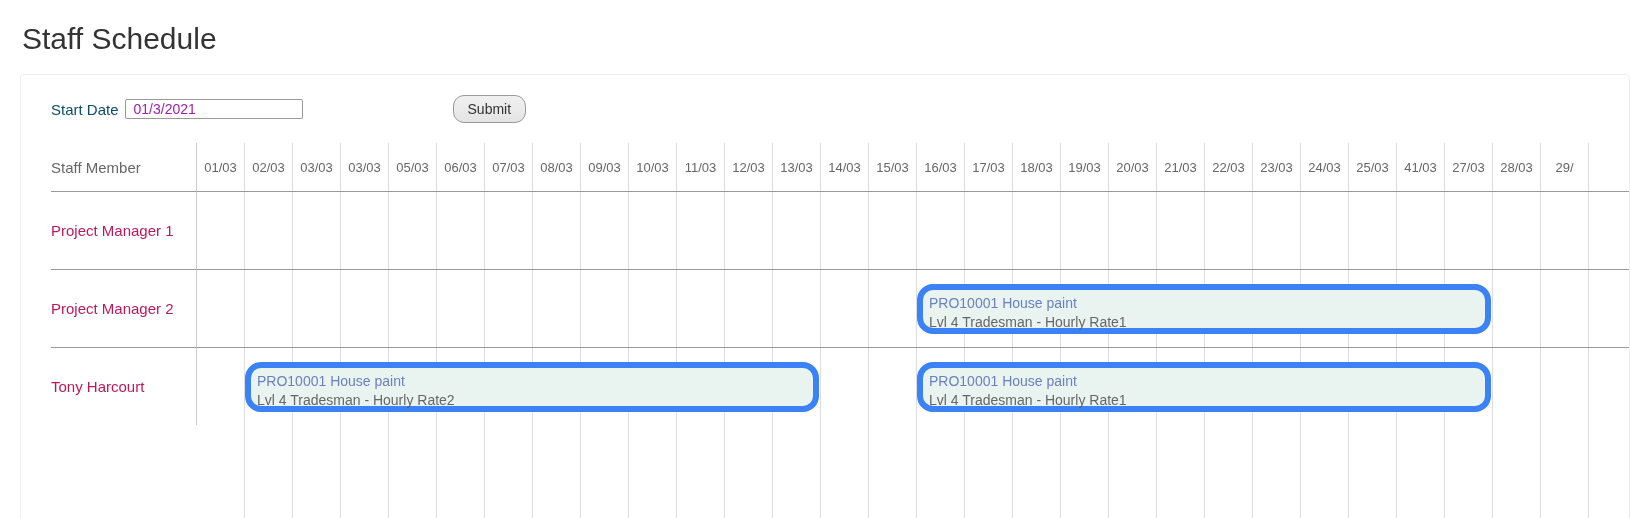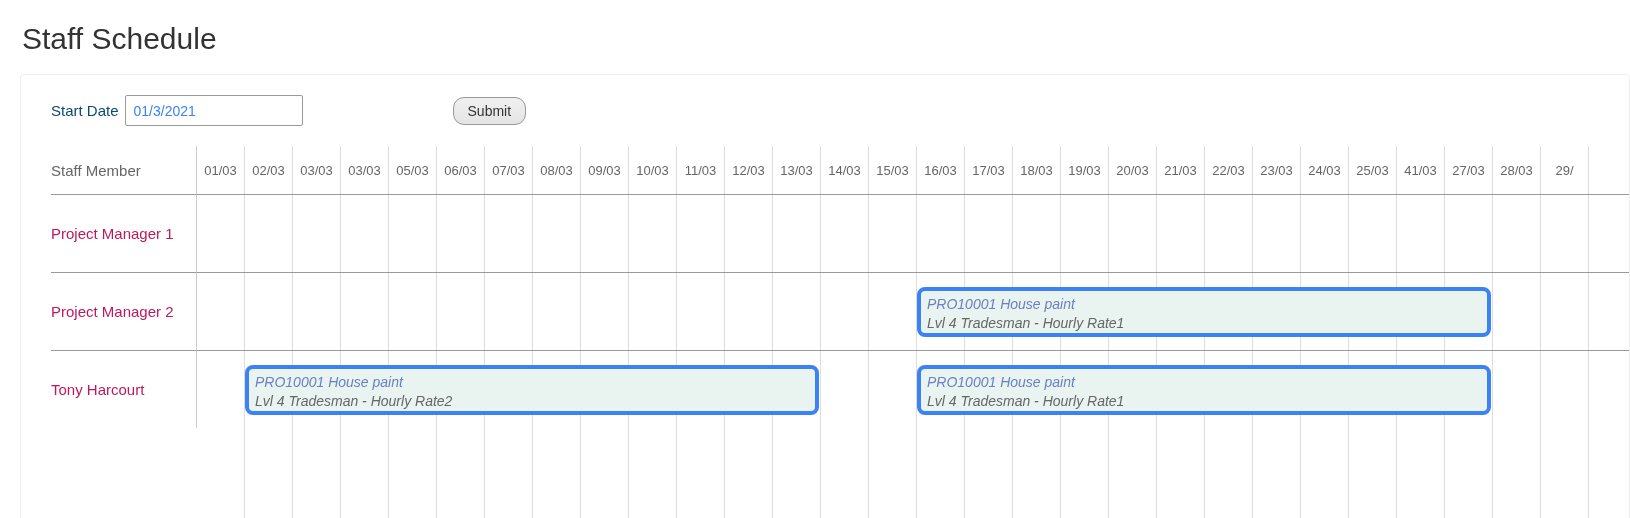--- a/index.html
+++ b/index.html
@@ -33,22 +33,22 @@
       font-size: 15px;
       color: #0c4a6e;
       margin-right: 6px;
     }
     .filter-input {
       border: 1px solid #999;
       border-radius: 2px;
       padding: 4px 8px;
       font-size: 14px;
       width: 178px;
-      height: 31px;
-      color: #3b82f6;
+      height: 20px;
+      color: #a21caf;
     }
     .submit-btn {
       background: linear-gradient(#f0f0f0, #e4e4e4);
       border: 1px solid #999;
       border-radius: 11px;
       padding: 5px 14px;
       font-size: 14px;
       color: #333;
       cursor: pointer;
     }
@@ -115,26 +115,25 @@
       height: 100%;
       border-right: 1px solid #ddd;
     }
     .extra-row {
       height: 100px;
       display: flex;
     }
     .task-bar {
       position: absolute;
       background: #e9f4f1;
-      border: 4px solid #3b82f6;
-      border-radius: 8px;
+      border: 6px solid #3b82f6;
+      border-radius: 16px;
       padding: 4px 6px;
       top: 14px;
       height: 50px;
-      font-style: italic;
     }
     .task-link {
       color: #6a80c0;
       font-size: 14px;
       display: block;
       line-height: 18px;
     }
     .task-desc {
       color: #666;
       font-size: 14px;

